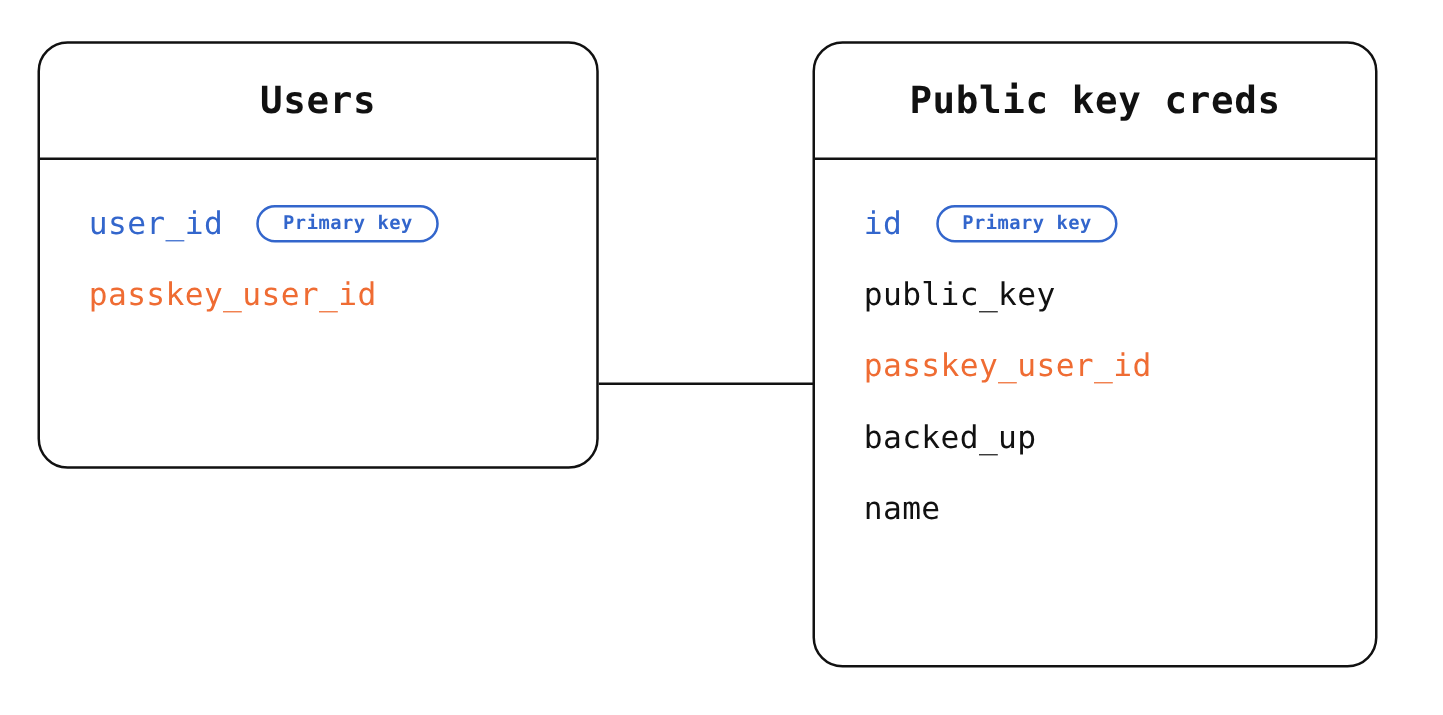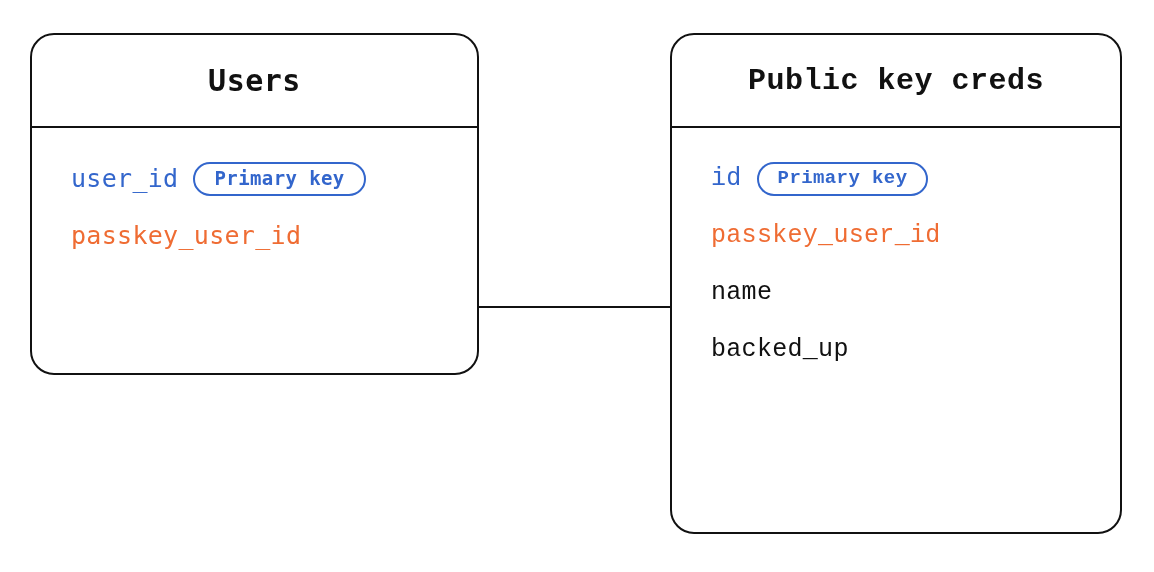--- a/index.html
+++ b/index.html
@@ -66,26 +66,26 @@
     letter-spacing: 0.3px;
   }
   .field-name.pk {
     color: #3366cc;
   }
   .field-name.fk {
     color: #ef6c33;
     text-align: right;
   }
   .badge {
-    margin-left: 15px;
+    margin-left: 27px;
     box-sizing: border-box;
     border: 2px solid #3366cc;
     border-radius: 999px;
     color: #3366cc;
-    font-size: 19px;
+    font-size: 15px;
     font-weight: bold;
     letter-spacing: 0.4px;
     padding: 5px 19px 6px 19px;
     line-height: 1;
     white-space: nowrap;
   }
 </style>
 </head>
 <body>
 
@@ -101,34 +101,37 @@
         <div class="field-row">
           <span class="field-name pk">user_id</span>
           <span class="badge">Primary key</span>
         </div>
         <div class="field-row">
           <span class="field-name fk">passkey_user_id</span>
         </div>
       </div>
   </div>
 
-  <div class="entity" style="left: 670px; top: 33px; width: 452px; height: 501px; font-family: Liberation Mono, monospace;">
+  <div class="entity" style="left: 650px; top: 33px; width: 452px; height: 501px;">
     <div class="entity-header">
       <div class="entity-title">Public key creds</div>
     </div>
     <div class="entity-body">
         <div class="field-row">
           <span class="field-name pk">id</span>
           <span class="badge">Primary key</span>
         </div>
         <div class="field-row">
+          <span class="field-name">public_key</span>
+        </div>
+        <div class="field-row">
           <span class="field-name fk">passkey_user_id</span>
         </div>
         <div class="field-row">
-          <span class="field-name">name</span>
+          <span class="field-name">backed_up</span>
         </div>
         <div class="field-row">
-          <span class="field-name">backed_up</span>
+          <span class="field-name">name</span>
         </div>
       </div>
   </div>
 
 </div>
 
 </body></html>

